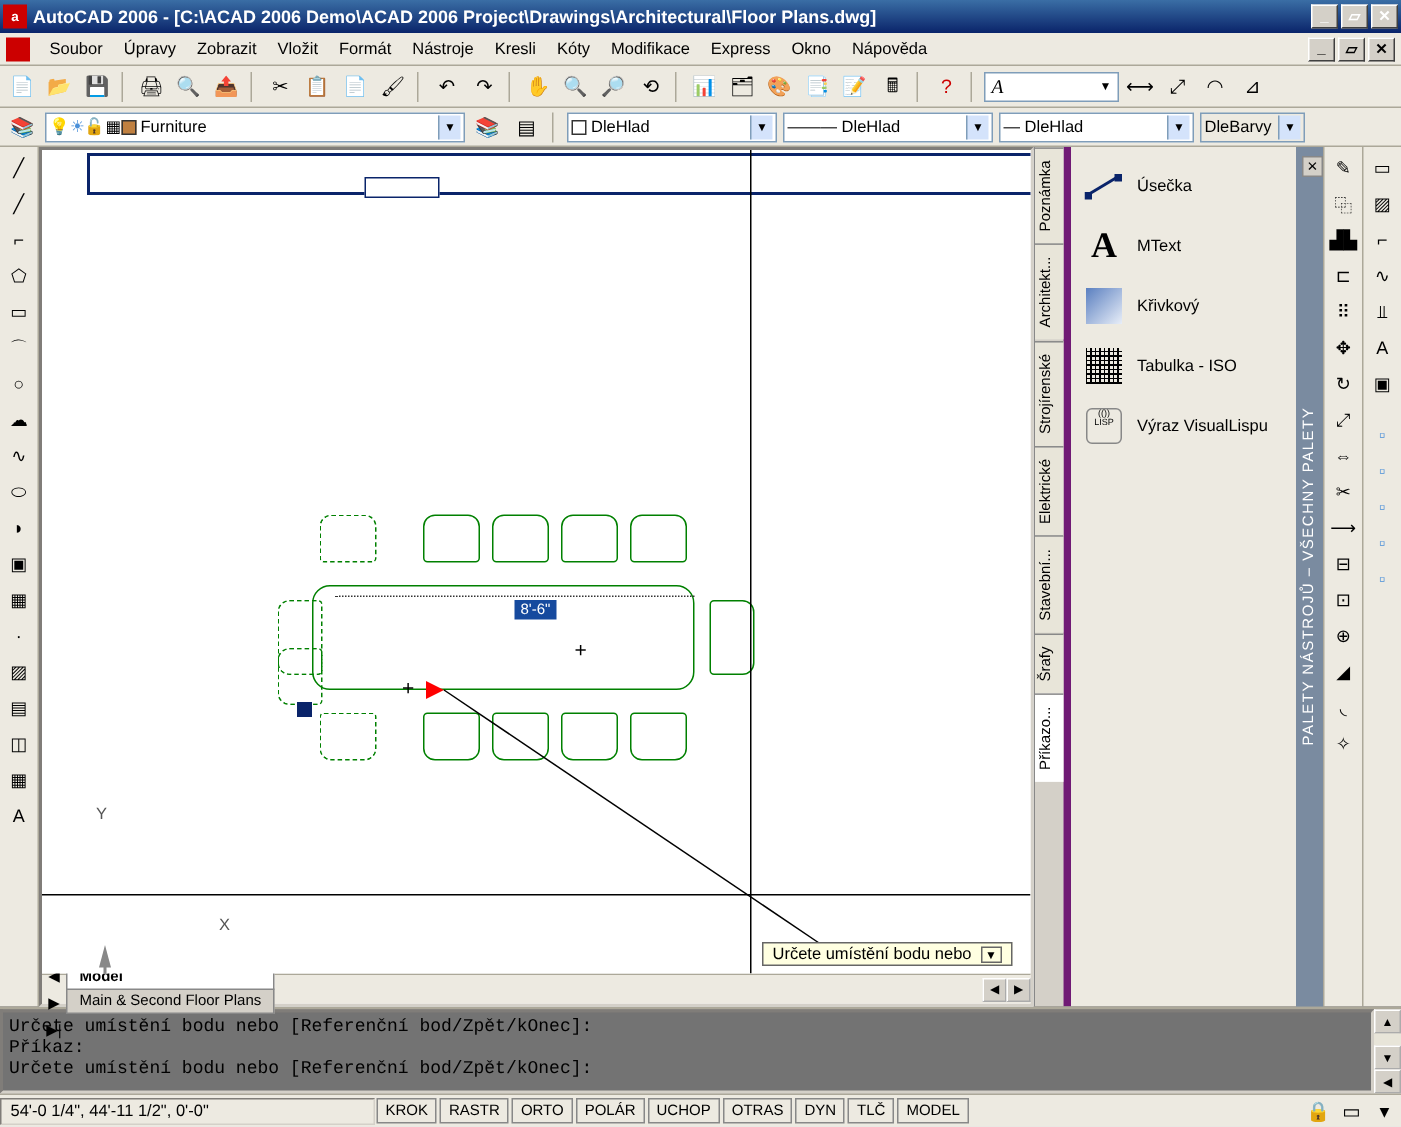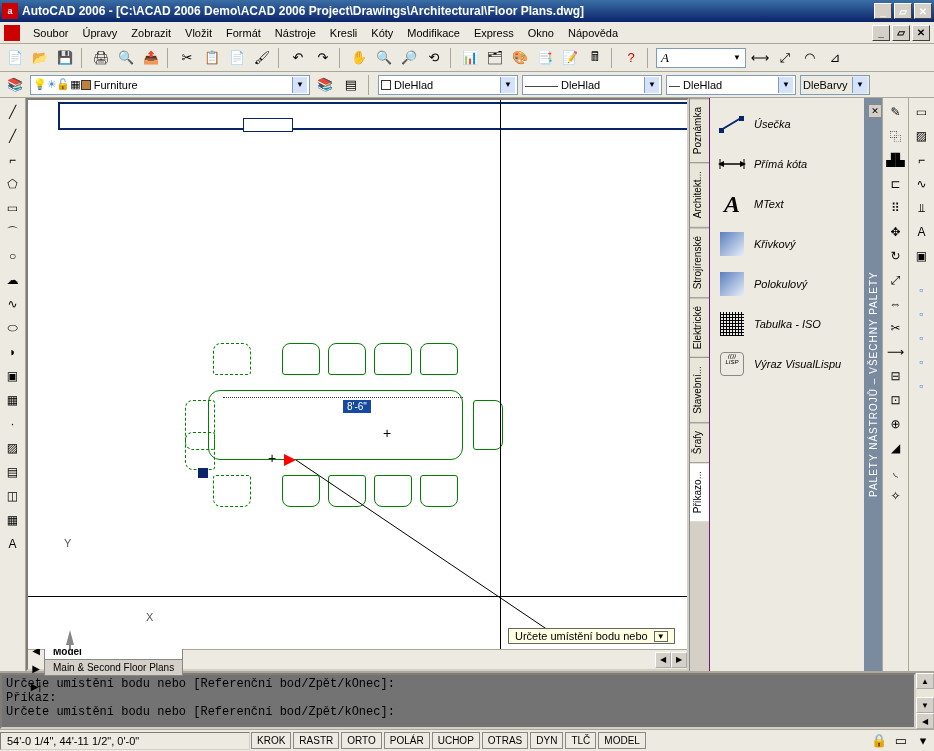--- a/index.html
+++ b/index.html
@@ -225,24 +225,23 @@
   font-size: 10px;
   border-bottom: 1px solid #888;
   cursor: pointer;
   text-align: center;
   background: #e8e5d9;
 }
 .palette-tab.active { background: white; }
 .tool-palette {
   width: 155px;
   background: #edeae1;
-  border-left: 1px solid #701a75;
+  border-left: 5px solid #701a75;
   display: flex;
   flex-direction: column;
-  font-style: italic;
 }
 .palette-row {
   height: 40px;
   display: flex;
   align-items: center;
   padding: 4px 8px;
   gap: 8px;
   cursor: pointer;
 }
 .palette-icon {
@@ -566,47 +565,29 @@
           <svg width="26" height="20">
             <line x1="2" y1="16" x2="22" y2="4" stroke="#0a246a" stroke-width="2"></line>
             <rect x="0" y="14" width="5" height="5" fill="#0a246a"></rect>
             <rect x="20" y="2" width="5" height="5" fill="#0a246a"></rect>
           </svg>
         </div>
         <span>Úsečka</span>
       </div>
       <div class="palette-row">
         <div class="palette-icon">
-          <svg width="28" height="14">
-            <line x1="2" y1="7" x2="26" y2="7" stroke="black" stroke-width="1.5"></line>
-            <polygon points="0,7 6,4 6,10" fill="black"></polygon>
-            <polygon points="28,7 22,4 22,10" fill="black"></polygon>
-            <line x1="2" y1="2" x2="2" y2="12" stroke="black"></line>
-            <line x1="26" y1="2" x2="26" y2="12" stroke="black"></line>
-          </svg>
-        </div>
-        <span>Přímá kóta</span>
-      </div>
-      <div class="palette-row">
-        <div class="palette-icon">
           <span style="font-family:Times New Roman;font-size:24px;font-weight:bold;">A</span>
         </div>
         <span>MText</span>
       </div>
       <div class="palette-row">
         <div class="palette-icon">
           <div class="grad-icon"></div>
         </div>
         <span>Křivkový</span>
-      </div>
-      <div class="palette-row">
-        <div class="palette-icon">
-          <div class="grad-icon"></div>
-        </div>
-        <span>Polokulový</span>
       </div>
       <div class="palette-row">
         <div class="palette-icon">
           <div class="pattern-icon"></div>
         </div>
         <span>Tabulka - ISO</span>
       </div>
       <div class="palette-row">
         <div class="palette-icon">
           <div style="width:24px;height:24px;border:1px solid #888;border-radius:4px;display:flex;flex-direction:column;align-items:center;font-size:6px;">(())<span>LISP</span></div>

